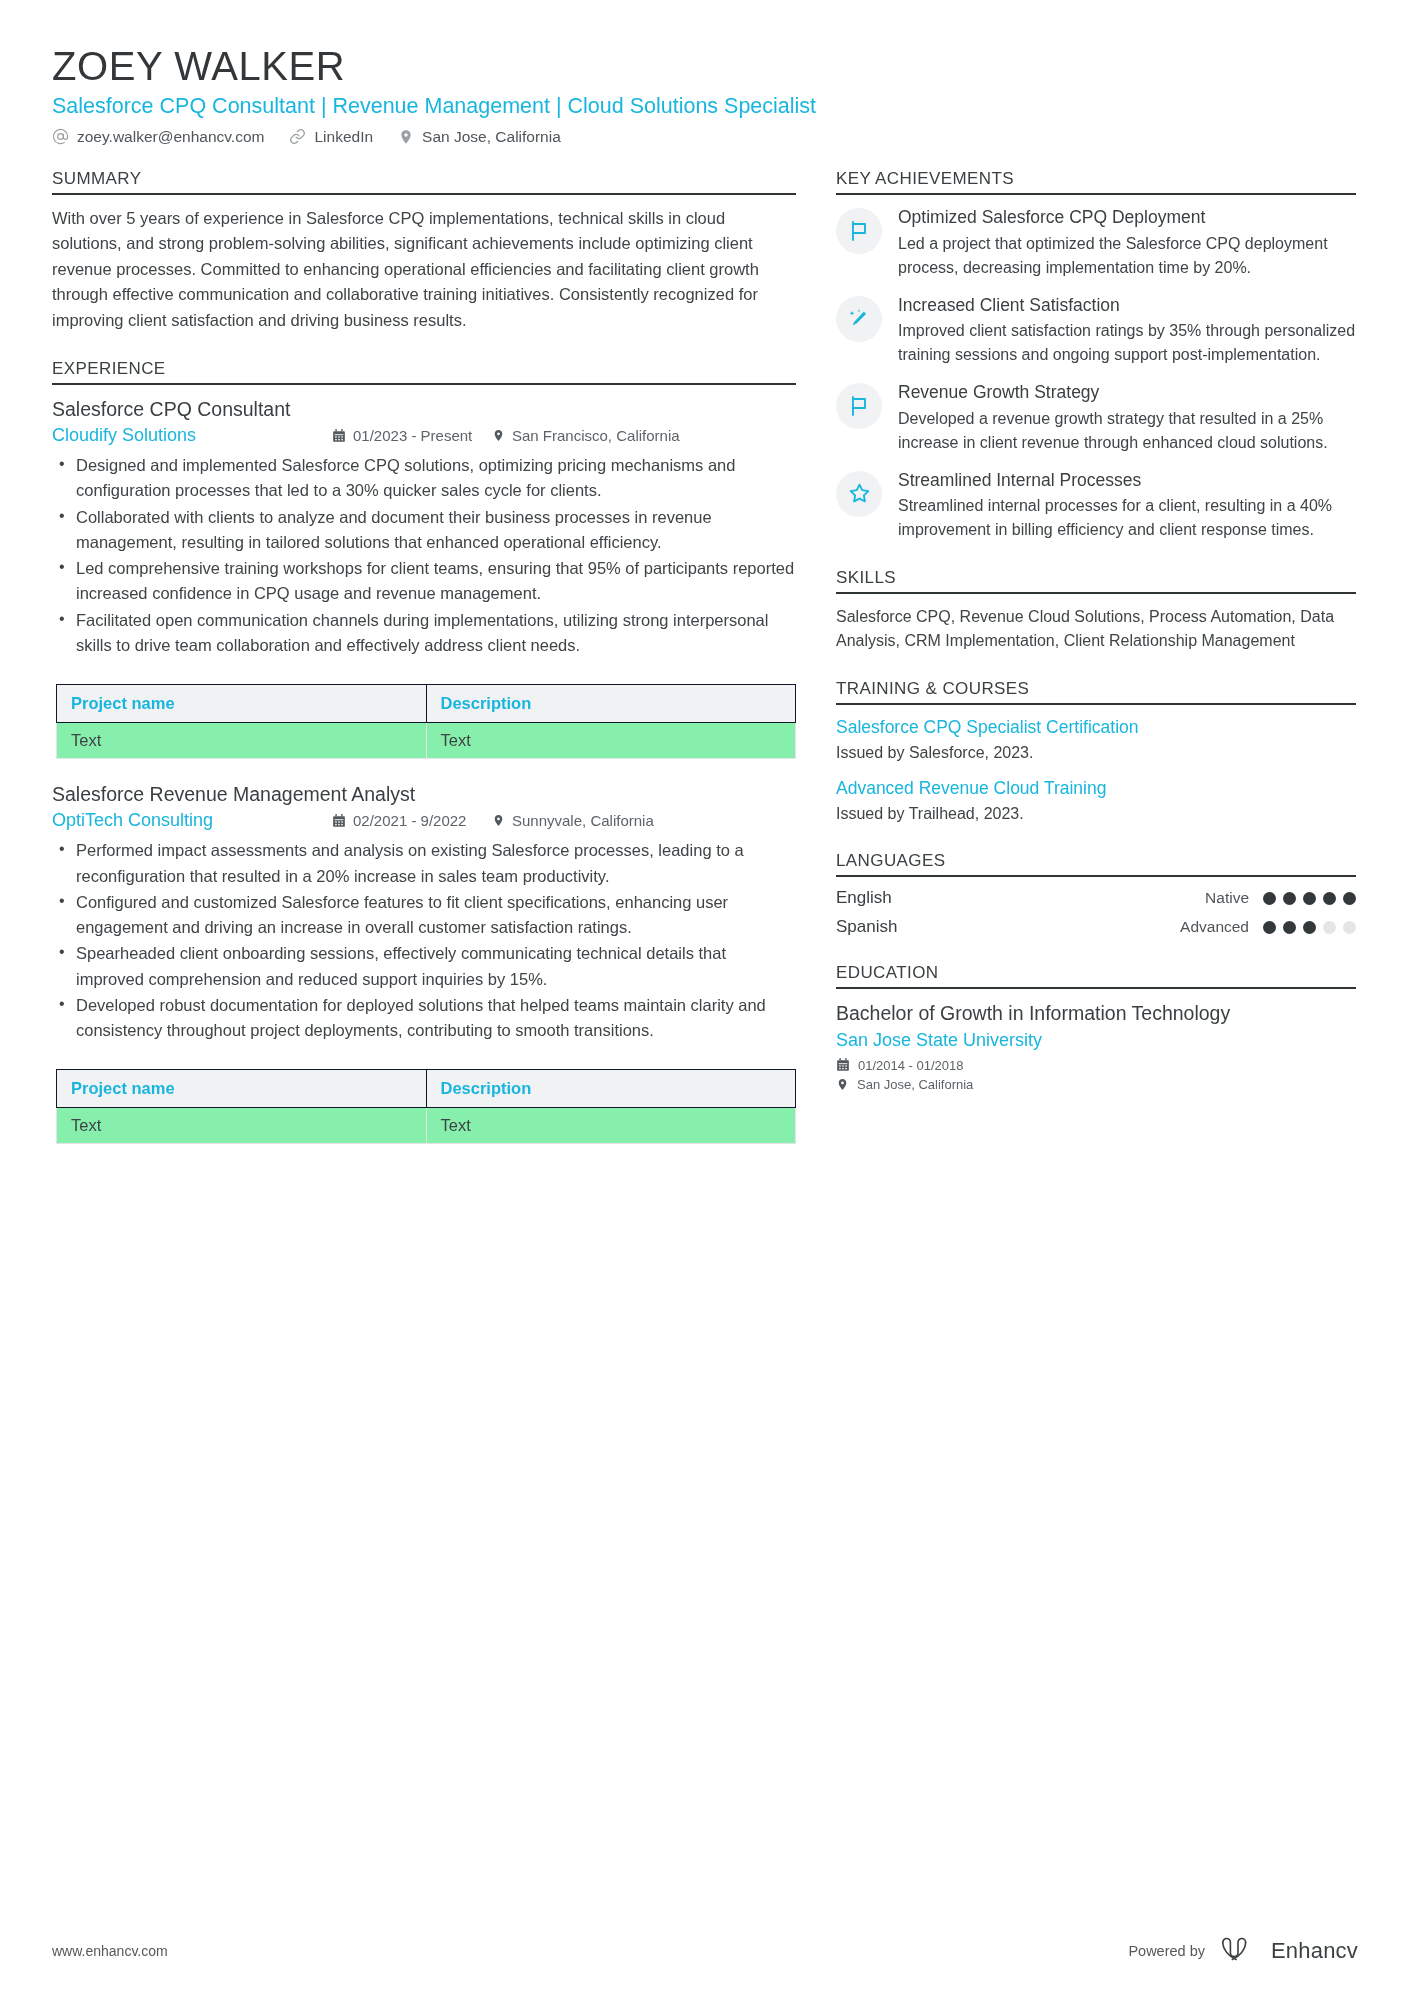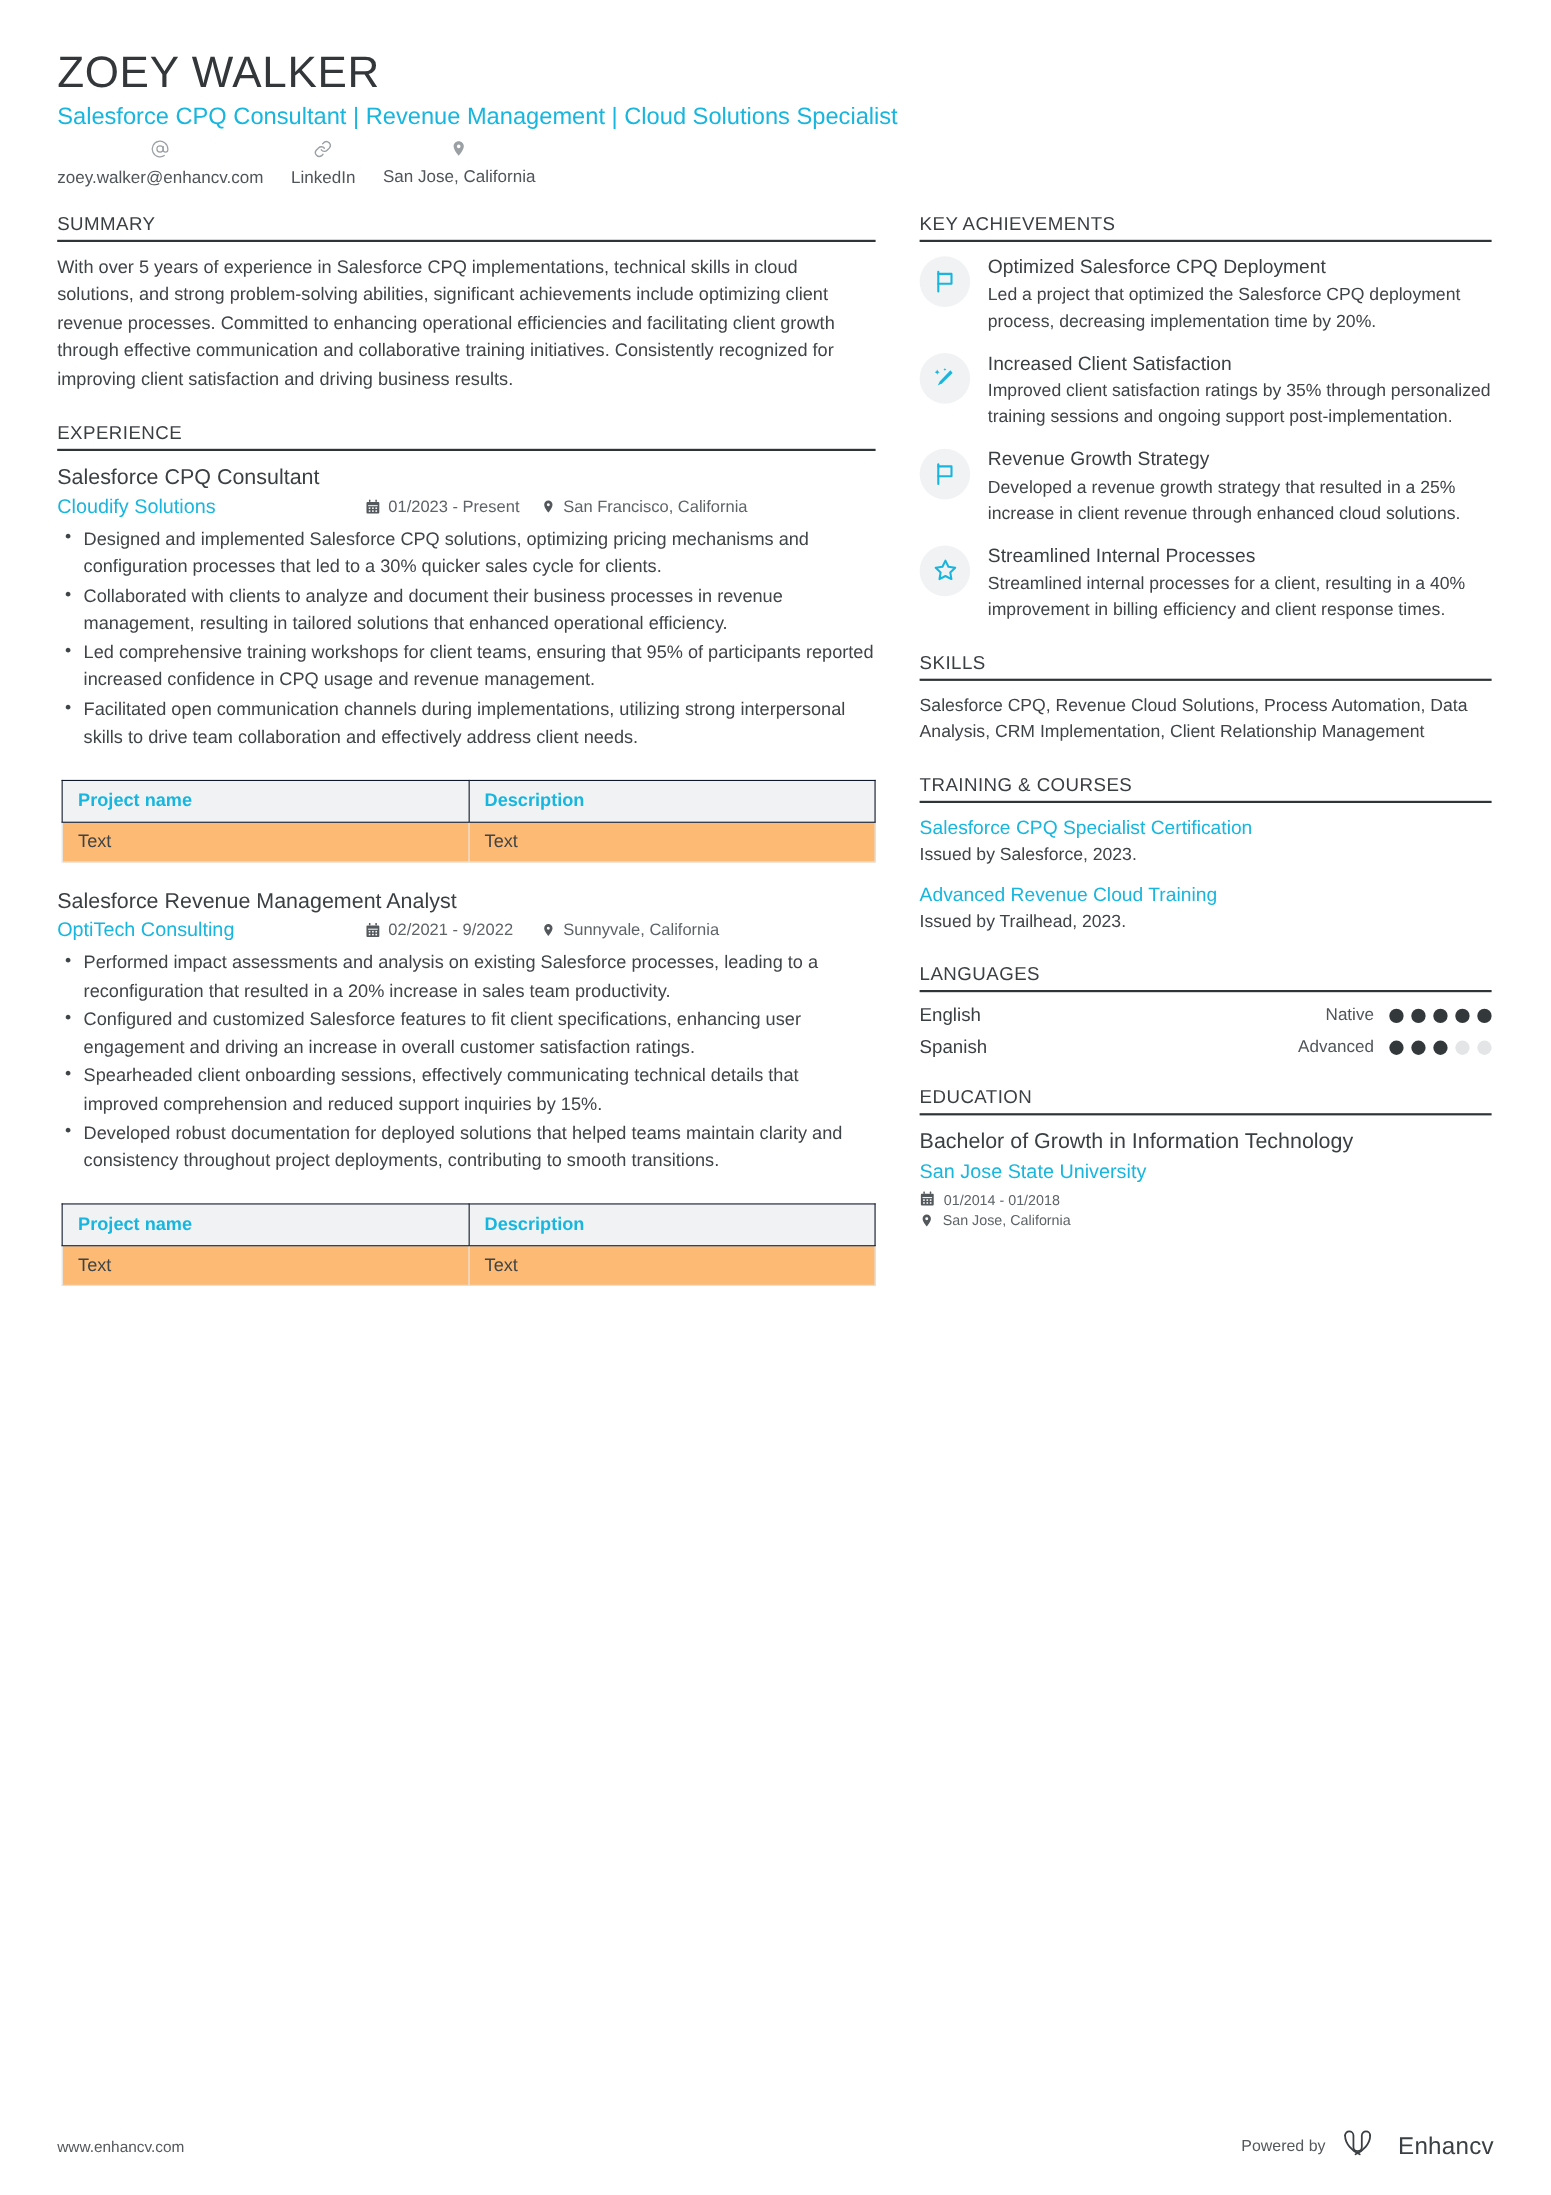--- a/index.html
+++ b/index.html
@@ -34,21 +34,21 @@
     margin-bottom: 6px;
   }
   .hdr-contacts {
     display: flex;
     align-items: center;
     gap: 25px;
     font-size: 15.5px;
     color: #4f5559;
     line-height: 1.3;
   }
-  .contact { display: flex; align-items: center; gap: 8px; flex-direction: column; }
+  .contact { display: flex; align-items: center; gap: 8px; }
   .contact .ic { display: inline-flex; align-items: center; justify-content: center; color: #9ba0a4; }
 
   
   .body-cols {
     display: flex;
     gap: 40px;
     margin-top: 22px;
     align-items: flex-start;
   }
   .col-left { width: 744px; flex: none; }
@@ -136,21 +136,21 @@
     font-weight: 700;
     text-align: left;
     padding: 9px 14px;
     border: 1px solid #0f172a;
   }
   table.proj td {
     font-size: 16.5px;
     color: #3f4447;
     padding: 8px 14px;
     border: 1px solid #e2e4e6;
-    background: #fdba74;
+    background: #86efac;
   }
   table.proj th:first-child, table.proj td:first-child { width: 50%; }
 
   
   .ach {
     display: flex;
     gap: 16px;
     margin-bottom: 14px;
     align-items: flex-start;
   }

